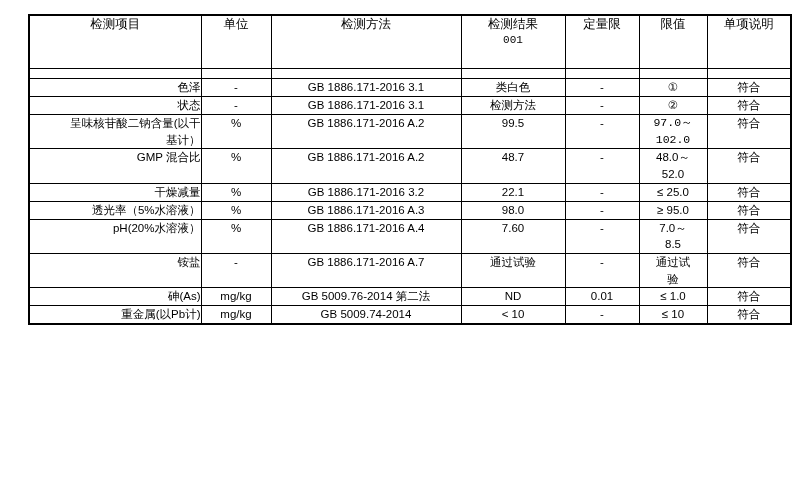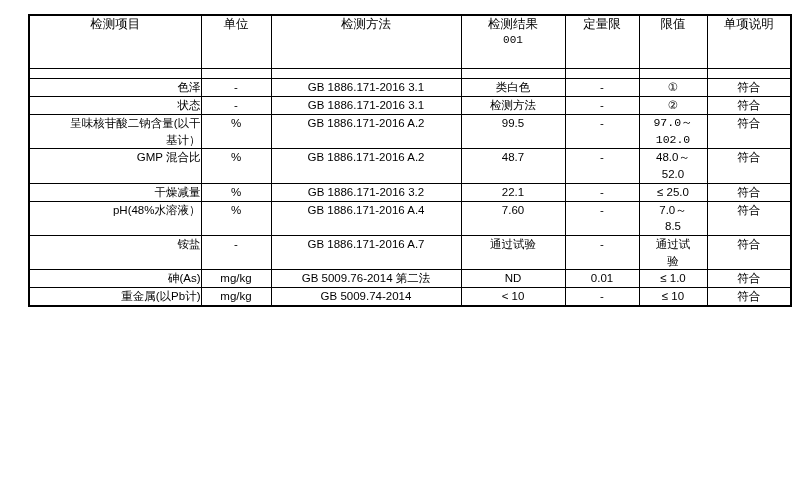--- a/index.html
+++ b/index.html
@@ -187,21 +187,30 @@
         <tr>
           <td class="item" style="white-space: pre-line;">干燥减量</td>
           <td class="c" style="white-space: pre-line;">%</td>
           <td class="c" style="white-space: pre-line;">GB 1886.171-2016  3.2</td>
           <td class="c" style="white-space: pre-line;">22.1</td>
           <td class="c" style="white-space: pre-line;">-</td>
           <td class="c limit-2" style="white-space: pre-line; margin-left: 24px;">≤ 25.0</td>
           <td class="c" style="white-space: pre-line;">符合</td>
         </tr>
         <tr>
-          <td class="item" style="white-space: pre-line;">pH(48%水溶液）</td>
+          <td class="item" style="white-space: pre-line;">透光率（5%水溶液）</td>
+          <td class="c" style="white-space: pre-line;">%</td>
+          <td class="c" style="white-space: pre-line;">GB 1886.171-2016  A.3</td>
+          <td class="c" style="white-space: pre-line;">98.0</td>
+          <td class="c" style="white-space: pre-line;">-</td>
+          <td class="c limit-2" style="white-space: pre-line;">≥ 95.0</td>
+          <td class="c" style="white-space: pre-line;">符合</td>
+        </tr>
+        <tr>
+          <td class="item" style="white-space: pre-line;">pH(20%水溶液）</td>
           <td class="c" style="white-space: pre-line;">%</td>
           <td class="c" style="white-space: pre-line;">GB 1886.171-2016  A.4</td>
           <td class="c" style="white-space: pre-line;">7.60</td>
           <td class="c" style="white-space: pre-line;">-</td>
           <td class="c limit-2" style="white-space: pre-line;">7.0～
 8.5</td>
           <td class="c" style="white-space: pre-line;">符合</td>
         </tr>
         <tr>
           <td class="item" style="white-space: pre-line;">铵盐</td>

